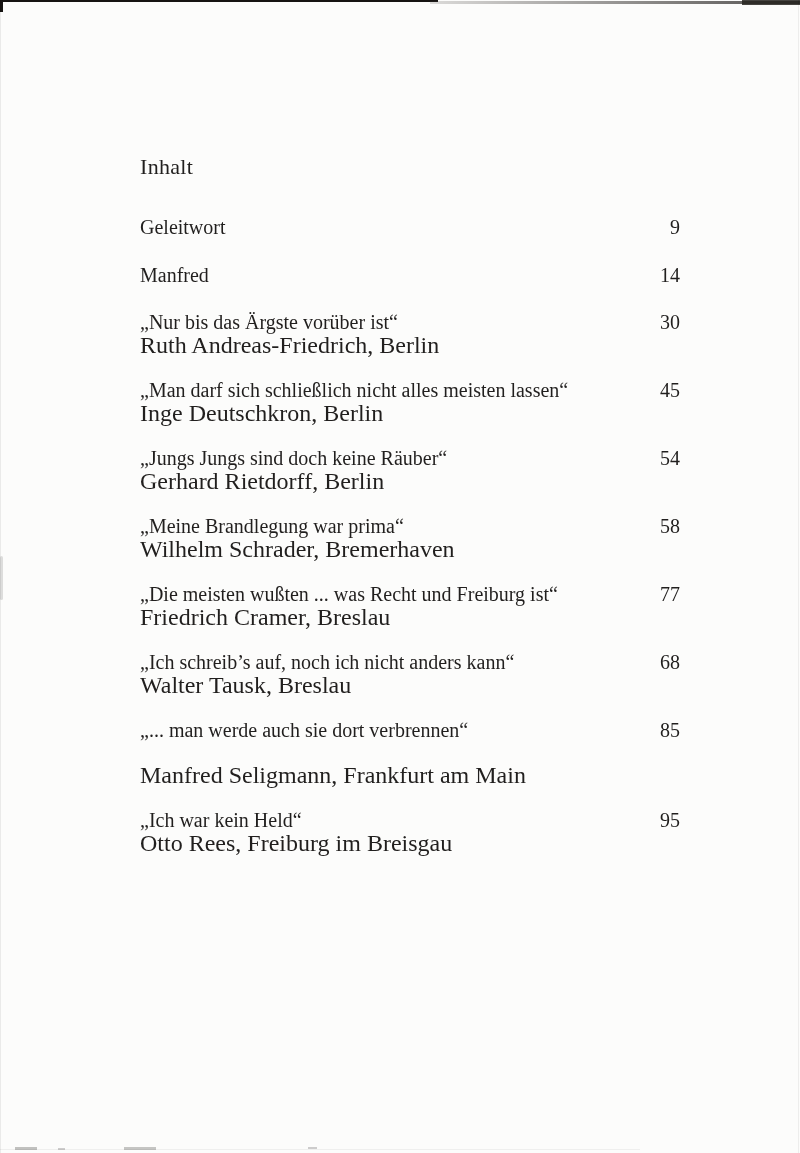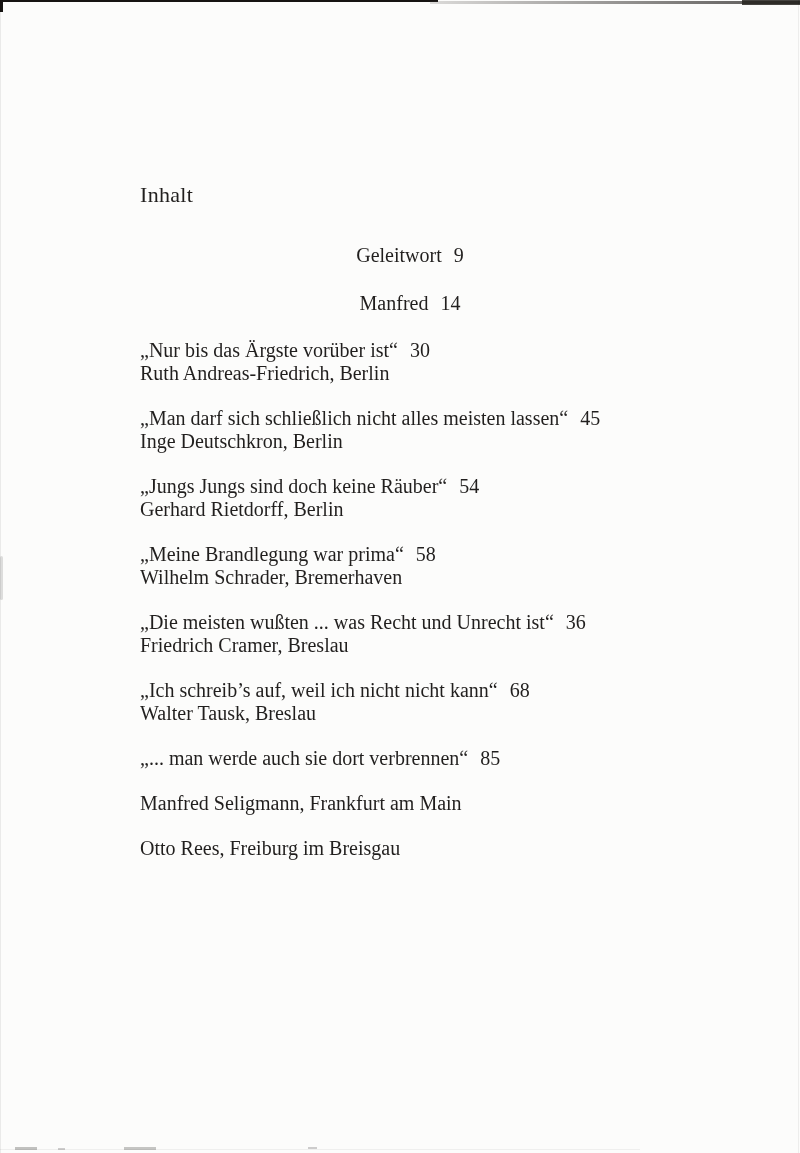--- a/index.html
+++ b/index.html
@@ -31,53 +31,52 @@
   .art-speck-2 { left: 58px;  bottom: 3px; width: 7px;  height: 2px; background: rgba(40,38,36,0.22); }
   .art-speck-3 { left: 124px; bottom: 3px; width: 32px; height: 3px; background: rgba(40,38,36,0.26); }
   .art-speck-4 { left: 308px; bottom: 4px; width: 9px;  height: 2px; background: rgba(40,38,36,0.22); }
 
   
   .content {
     position: absolute;
     left: 140px;
     top: 155px;
     width: 540px;
-    margin-top: 28px;
   }
 
   .toc-heading {
     font-size: 22px;
     line-height: 24px;
     font-weight: normal;
     margin: 0 0 36px 0;
     letter-spacing: 0.3px;
   }
 
   .front-row {
     display: flex;
-    justify-content: center;
+    justify-content: space-between;
     align-items: baseline;
     font-size: 20px;
     line-height: 24px;
     margin-bottom: 24px;
     white-space: nowrap;
   }
   .front-row.last { margin-bottom: 14px; }
 
   .entry { margin-bottom: 22px; }
   .entry-title-row {
     display: flex;
-    justify-content: flex-start;
+    justify-content: space-between;
     align-items: baseline;
     font-size: 20px;
     line-height: 23px;
     white-space: nowrap;
   }
   .entry-author {
-    font-size: 20px;
+    font-size: 24px;
     line-height: 23px;
     white-space: nowrap;
   }
   .page-num { padding-left: 12px; }
 </style>
 </head>
 <body>
 
 <div class="page">
 
@@ -134,44 +133,48 @@
     <div class="entry">
       <div class="entry-title-row">
         <span>„Meine Brandlegung war prima“</span>
         <span class="page-num">58</span>
       </div>
       <div class="entry-author">Wilhelm Schrader, Bremerhaven</div>
     </div>
 
     <div class="entry">
       <div class="entry-title-row">
-        <span>„Die meisten wußten ... was Recht und Unrecht ist“</span>
-        <span class="page-num">36</span>
+        <span>„Die meisten wußten ... was Recht und Freiburg ist“</span>
+        <span class="page-num">77</span>
       </div>
       <div class="entry-author">Friedrich Cramer, Breslau</div>
     </div>
 
     <div class="entry">
       <div class="entry-title-row">
-        <span>„Ich schreib’s auf, weil ich nicht nicht kann“</span>
+        <span>„Ich schreib’s auf, noch ich nicht anders kann“</span>
         <span class="page-num">68</span>
       </div>
       <div class="entry-author">Walter Tausk, Breslau</div>
     </div>
 
     <div class="entry">
       <div class="entry-title-row">
         <span>„... man werde auch sie dort verbrennen“</span>
         <span class="page-num">85</span>
       </div>
     </div>
 
     <div class="entry">
       <div class="entry-author">Manfred Seligmann, Frankfurt am Main</div>
     </div>
 
     <div class="entry">
+      <div class="entry-title-row">
+        <span>„Ich war kein Held“</span>
+        <span class="page-num">95</span>
+      </div>
       <div class="entry-author">Otto Rees, Freiburg im Breisgau</div>
     </div>
 
 
   </div>
 </div>
 
 </body></html>

